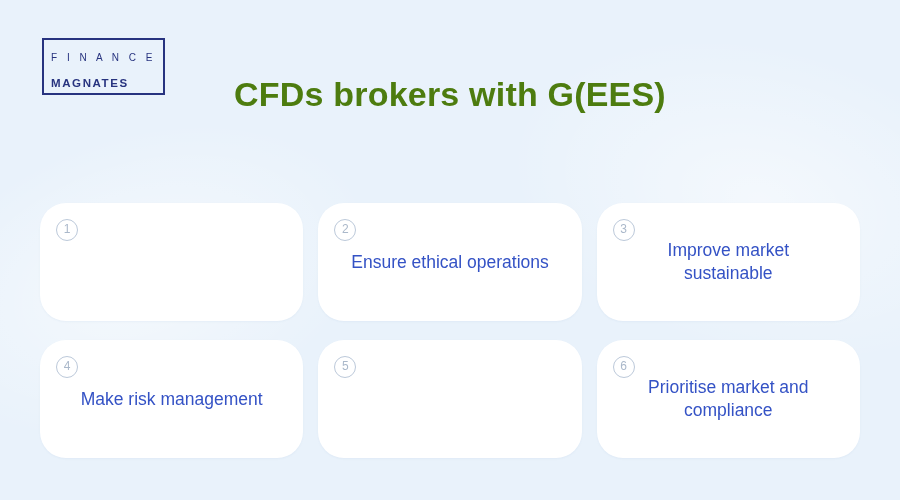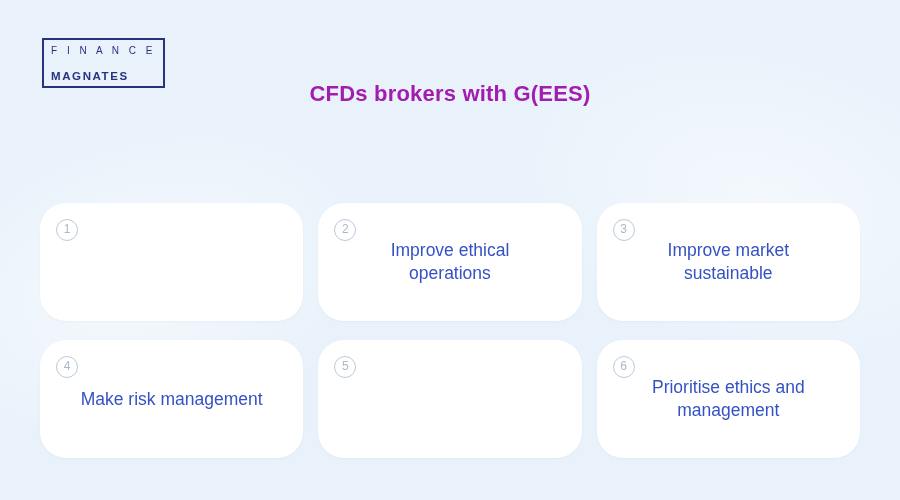--- a/index.html
+++ b/index.html
@@ -29,21 +29,21 @@
     width: 560px; height: 340px;
     background: radial-gradient(ellipse at center, rgba(255,255,255,0.5) 0%, rgba(255,255,255,0) 65%);
     transform: rotate(14deg);
     pointer-events: none;
   }
 
   .logo {
     position: absolute;
     left: 42px; top: 38px;
     border: 2px solid #27337f;
-    padding: 5px 7px 4px 7px;
+    padding: 12px 7px 4px 7px;
     color: #27337f;
     background: transparent;
     text-align: left;
   }
   .logo .line1 {
     font-size: 10px;
     letter-spacing: 3.5px;
     font-weight: 400;
     display: block;
   }
@@ -53,22 +53,22 @@
     font-weight: 700;
     display: block;
     margin-top: 14px;
   }
 
   .title {
     position: absolute;
     left: 0; right: 0;
     top: 74px;
     text-align: center;
-    color: #a21caf;
-    font-size: 22px;
+    color: #4d7c0f;
+    font-size: 34px;
     line-height: 40px;
     font-weight: 700;
     letter-spacing: 0.2px;
   }
 
   .cards {
     position: absolute;
     left: 40px;
     right: 40px;
     top: 203px;
@@ -127,31 +127,31 @@
   <div class="title">
     <div>CFDs brokers with G(EES)</div>
   </div>
 
   <div class="cards">
     <div class="card">
       <span class="num">1</span>
     </div>
     <div class="card">
       <span class="num">2</span>
-      <span class="label">Improve ethical operations</span>
+      <span class="label">Ensure ethical operations</span>
     </div>
     <div class="card">
       <span class="num">3</span>
       <span class="label">Improve market sustainable</span>
     </div>
     <div class="card">
       <span class="num">4</span>
       <span class="label">Make risk management</span>
     </div>
     <div class="card">
       <span class="num">5</span>
     </div>
     <div class="card">
       <span class="num">6</span>
-      <span class="label">Prioritise ethics and management</span>
+      <span class="label">Prioritise market and compliance</span>
     </div>
   </div>
 </div>
 
 </body></html>

